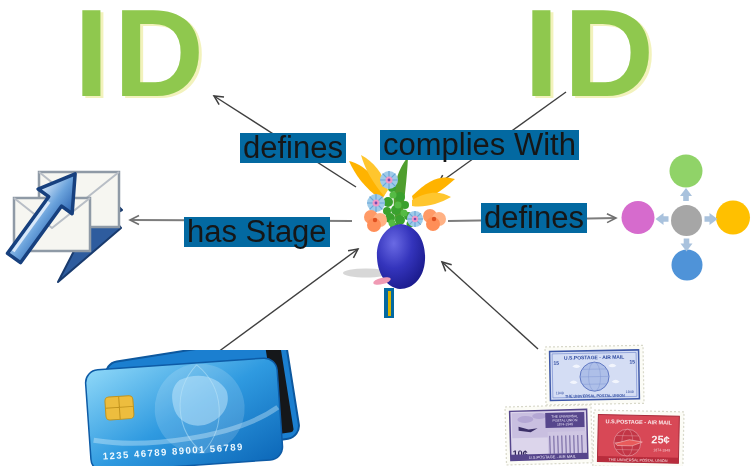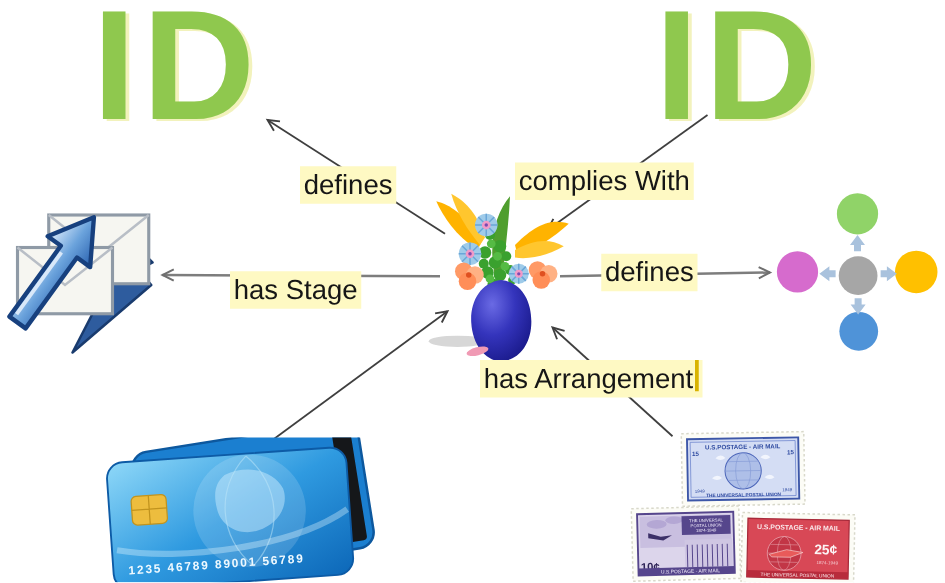--- a/index.html
+++ b/index.html
@@ -4,22 +4,22 @@
 <style>
   html,body{margin:0;padding:0;background:#fff;}
   .canvas{position:relative;width:756px;height:466px;background:#ffffff;overflow:hidden;
           font-family:"Liberation Sans",sans-serif;text-align:center;}
   .abs{position:absolute;}
   #connector-layer{position:absolute;left:0;top:0;z-index:1;}
   .clipart{z-index:2;}
   .big-id{position:absolute;z-index:2;font-size:125px;font-weight:bold;line-height:1;
           color:#8fc84e;letter-spacing:5px;
           text-shadow:3px 2px 0 rgba(221,221,80,0.38);}
-  .edge-label{position:absolute;z-index:3;background:#fef9c3;color:#161616;
-              font-size:22px;line-height:30px;padding:0 3px;white-space:nowrap;}
+  .edge-label{position:absolute;z-index:3;background:#0369a1;color:#161616;
+              font-size:31px;line-height:30px;padding:0 3px;white-space:nowrap;}
   .caret{display:inline-block;width:3px;height:25px;background:#d9b300;
          vertical-align:-3px;margin-left:1px;}
   svg text{font-family:"Liberation Sans",sans-serif;}
 </style>
 </head>
 <body>
 
 <div class="canvas">
 
   <svg id="connector-layer" width="756" height="466" viewBox="0 0 756 466">
@@ -212,18 +212,18 @@
       <ellipse cx="34" cy="32" rx="5.5" ry="13.5" fill="none" stroke="#eaa7b0" stroke-width="0.4"></ellipse>
       <path d="M21 32 h26 M23 25 h22 M23 39 h22" stroke="#eaa7b0" stroke-width="0.4"></path>
       <path d="M22 33 l14 -4 l13 2 l-10 4 l-15 0 Z" fill="#e85a5a" stroke="#f8d8d8" stroke-width="0.5"></path>
       <text x="60" y="40" font-size="3.6" fill="#f4c8ce">1874-1949</text>
       <rect x="4.5" y="46" width="81" height="5.5" fill="#b82c3c"></rect>
       <text x="45" y="50.5" text-anchor="middle" font-size="3.8" fill="#fae9eb">THE UNIVERSAL POSTAL UNION</text>
     </g>
   </svg>
 
   <div class="edge-label" style="left:240px;top:133px">defines</div>
-  <div class="edge-label" style="left:412px;top:130px">complies With</div>
+  <div class="edge-label" style="left:380px;top:130px">complies With</div>
   <div class="edge-label" style="left:184px;top:217px">has Stage</div>
   <div class="edge-label" style="left:481px;top:203px">defines</div>
-  <div class="edge-label" style="left:384px;top:288px"><span>has Arrangement</span><span class="caret"></span></div>
+  <div class="edge-label" style="left:384px;top:288px"><span class="caret"></span></div>
 
 </div>
 
 </body></html>

